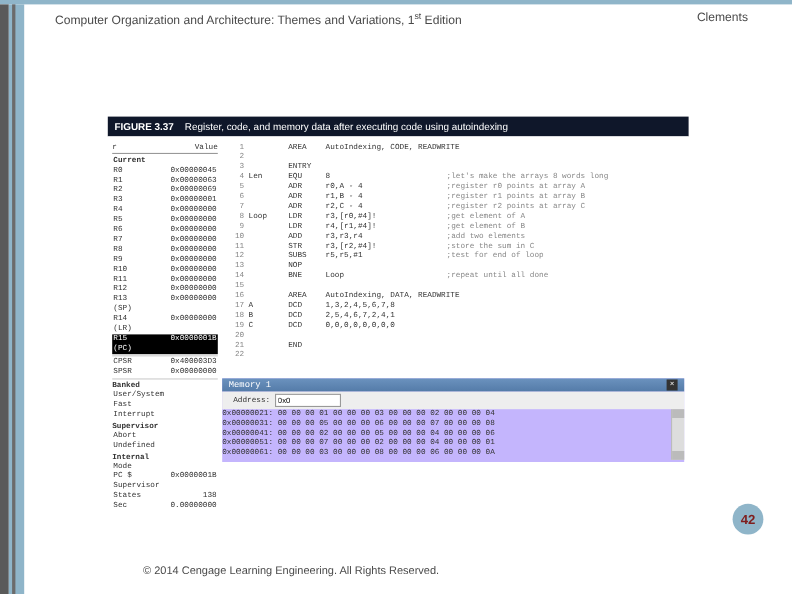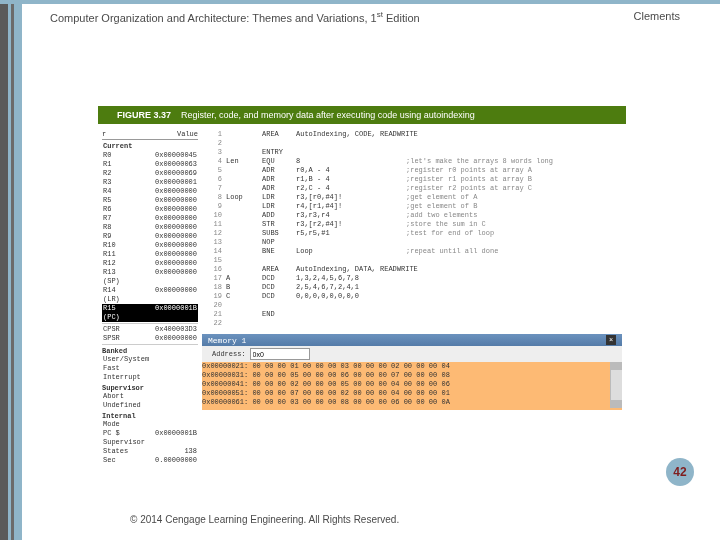--- a/index.html
+++ b/index.html
@@ -11,21 +11,21 @@
   .left-stripe-inner { position: absolute; top: 4px; bottom: 0; left: 11px; width: 3px; background: #6B6B6B; }
   .left-dark { position: absolute; top: 4px; bottom: 0; left: 0; width: 8px; background: #5A5A5A; }
   
   .title-bar { position: absolute; top: 10px; left: 50px; right: 40px; display: flex; justify-content: space-between; font-size: 11px; color: #4A4A4A; }
   .title-left { }
   .title-right { }
   sup.edition { font-size: 8px; vertical-align: super; }
   
   .slide-area { position: absolute; top: 106px; left: 98px; width: 528px; height: 316px; background: #fff; }
   
-  .fig-caption-bar { position: absolute; top: 0; left: 0; right: 0; height: 18px; background: #4d7c0f; color: #fff; display: flex; align-items: center; font-size: 9px; padding-left: 19px; }
+  .fig-caption-bar { position: absolute; top: 0; left: 0; right: 0; height: 18px; background: #0f172a; color: #fff; display: flex; align-items: center; font-size: 9px; padding-left: 6px; }
   .fig-no { font-weight: bold; margin-right: 10px; }
   
   .ide-area { position: absolute; top: 18px; left: 0; right: 0; bottom: 0; background: #fff; font-family: "Courier New", monospace; font-size: 7px; color: #333; }
   
   .reg-panel { position: absolute; top: 6px; left: 4px; width: 96px; }
   .reg-header { font-size: 7px; border-bottom: 1px solid #999; padding-bottom: 1px; margin-bottom: 2px; display: flex; justify-content: space-between; }
   .reg-header span:first-child { flex: 0 0 24px; }
   .reg-row { display: flex; justify-content: space-between; line-height: 9px; padding: 0 1px; }
   .reg-row .rn { flex: 0 0 30px; }
   .reg-row.group { font-weight: bold; color: #333; }
@@ -36,21 +36,21 @@
   .code-lines { position: absolute; top: 6px; left: 104px; width: 22px; }
   .code-lines div { line-height: 9px; color: #888; font-size: 7px; text-align: right; padding-right: 2px; }
   
   .code-panel { position: absolute; top: 6px; left: 128px; right: 4px; }
   .code-row { line-height: 9px; white-space: pre; font-size: 7px; }
   .code-row .lbl { display: inline-block; width: 36px; }
   .code-row .mn { display: inline-block; width: 34px; }
   .code-row .op { display: inline-block; width: 110px; }
   .code-row .cm { color: #888; }
   
-  .mem-panel { position: absolute; bottom: 12px; left: 104px; right: 4px; height: 76px; background: #fdba74; }
+  .mem-panel { position: absolute; bottom: 2px; left: 104px; right: 4px; height: 76px; background: #c4b5fd; }
   .mem-title { background: linear-gradient(#6B92BE, #547BA8); color: #fff; font-size: 8px; padding: 1px 6px; display: flex; justify-content: space-between; align-items: center; }
   .mem-close { background: #333; color: #fff; width: 10px; height: 10px; font-size: 7px; line-height: 10px; text-align: center; }
   .mem-addr { background: #eee; font-size: 7px; padding: 2px 10px; display: flex; align-items: center; gap: 4px; }
   .mem-addr input { width: 60px; height: 12px; font-size: 7px; border: 1px solid #999; padding: 0 2px; }
   .mem-scrollbox { height: 46px; display: flex; }
   .mem-data { flex: 1; overflow: hidden; font-family: "Courier New", monospace; }
   .mem-data div { white-space: pre; font-size: 7px; line-height: 9px; }
   .mem-scroll { width: 12px; background: #ddd; position: relative; border-left: 1px solid #bbb; }
   .mem-scroll::before { content: ""; position: absolute; top: 0; left: 0; right: 0; height: 8px; background: #bbb; }
   .mem-scroll::after { content: ""; position: absolute; bottom: 0; left: 0; right: 0; height: 8px; background: #bbb; }

